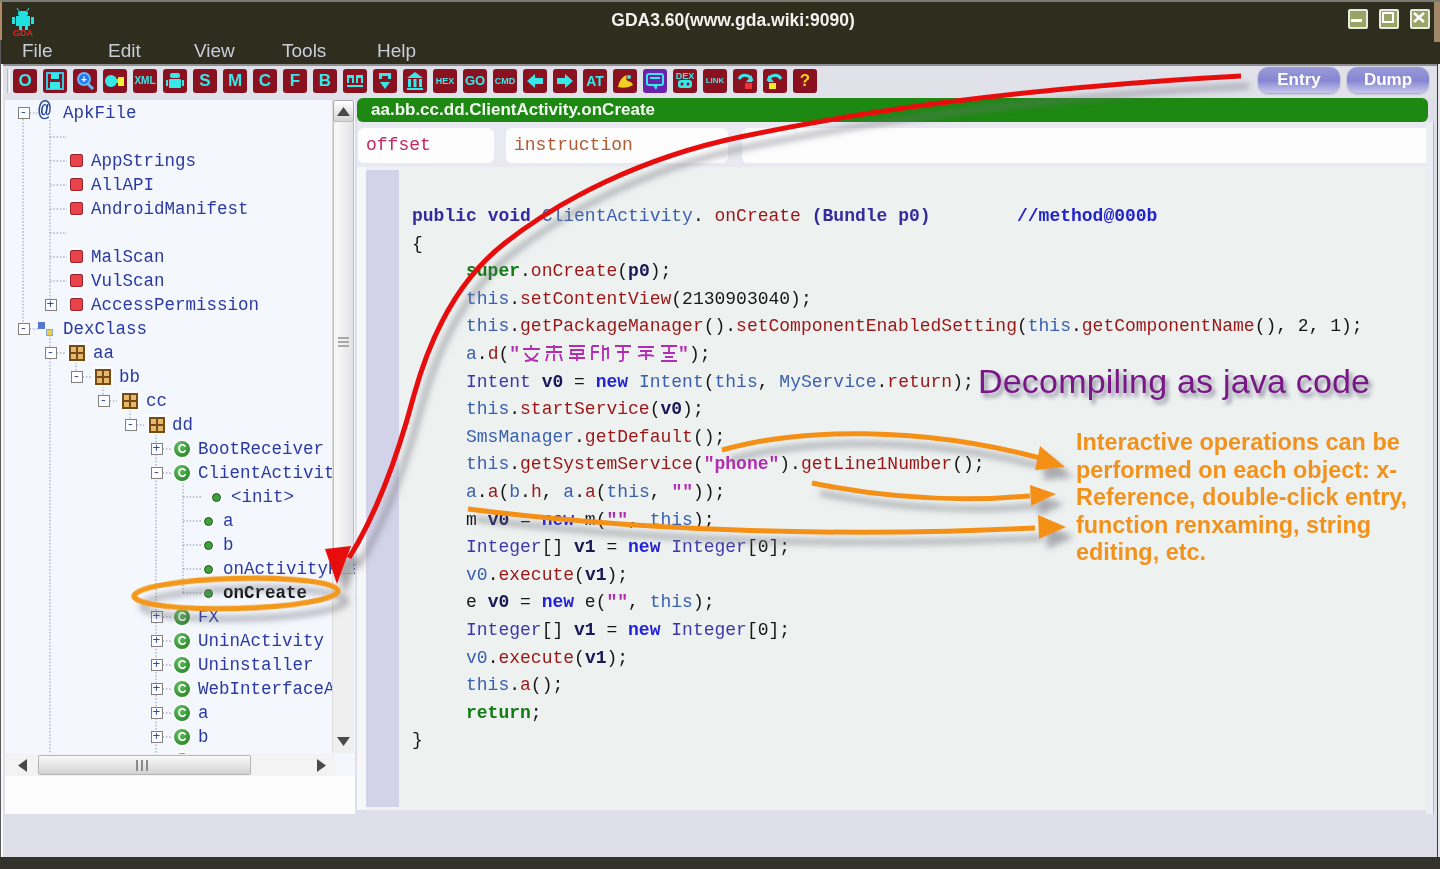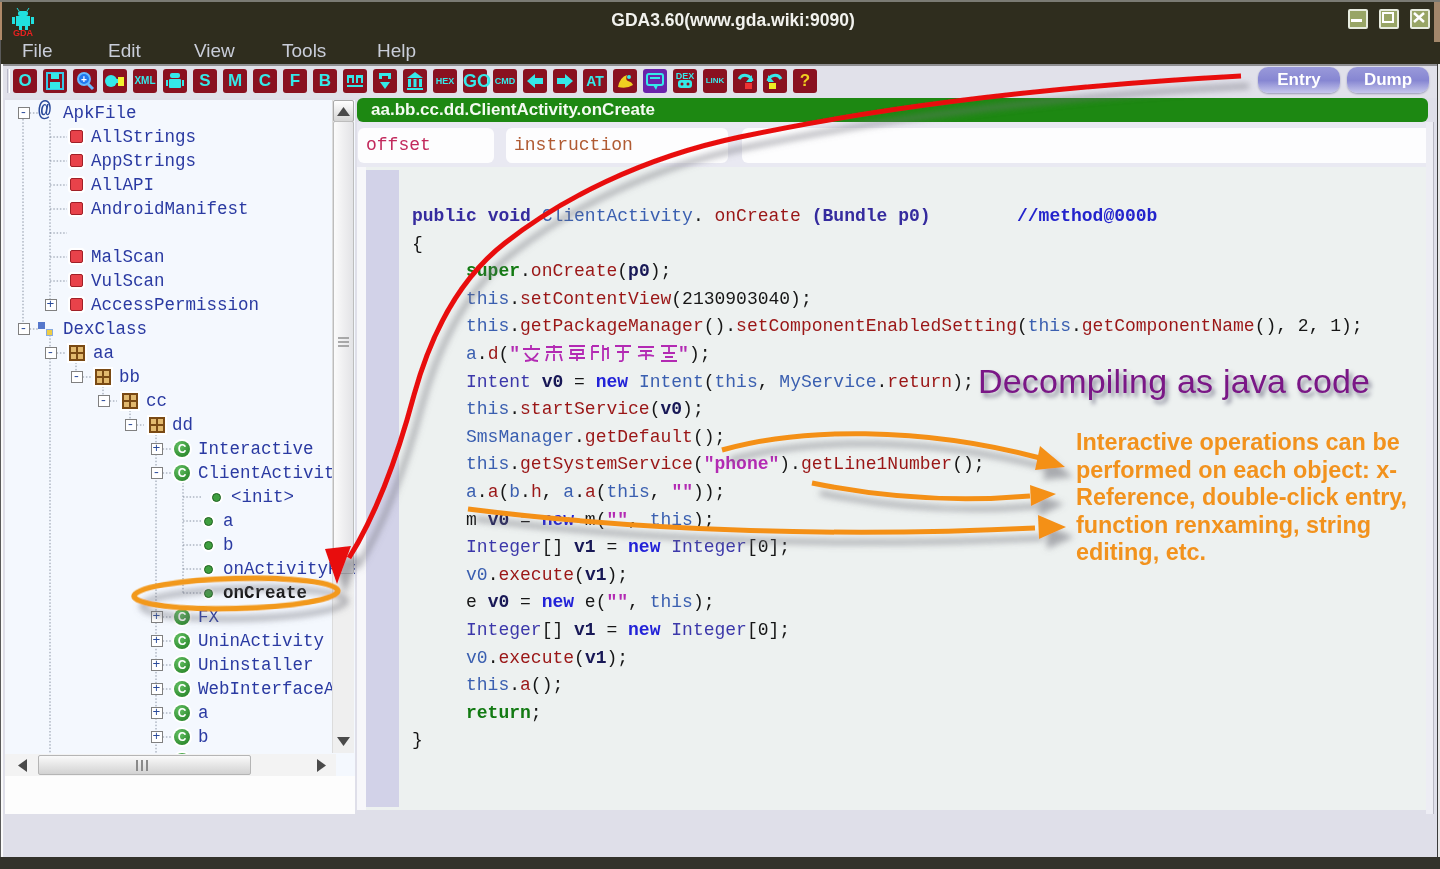--- a/index.html
+++ b/index.html
@@ -133,21 +133,21 @@
         <path d="M12 20 l-5 -7 h10 z" fill="#35e9e9"></path>
       </svg></span>
   <span class="tbi" style="left:403px;"><svg width="24" height="24">
         <path d="M12 3 l8 6 h-16 z" fill="#35e9e9"></path>
         <rect x="5" y="10" width="3" height="8" fill="#35e9e9"></rect>
         <rect x="10.5" y="10" width="3" height="8" fill="#35e9e9"></rect>
         <rect x="16" y="10" width="3" height="8" fill="#35e9e9"></rect>
         <rect x="4" y="19" width="16" height="2" fill="#35e9e9"></rect>
       </svg></span>
   <span class="tbi" style="left:433px;font-size:9px;line-height:24px;">HEX</span>
-  <span class="tbi" style="left:463px;font-size:18px;line-height:24px;">GO</span>
+  <span class="tbi" style="left:463px;font-size:13px;line-height:24px;">GO</span>
   <span class="tbi" style="left:493px;font-size:9px;line-height:24px;">CMD</span>
   <span class="tbi" style="left:523px;"><svg width="24" height="24">
         <path d="M4 12 l8 -7 v4 h8 v6 h-8 v4 z" fill="#35e9e9"></path>
       </svg></span>
   <span class="tbi" style="left:553px;"><svg width="24" height="24">
         <path d="M20 12 l-8 -7 v4 h-8 v6 h8 v4 z" fill="#35e9e9"></path>
       </svg></span>
   <span class="tbi" style="left:583px;font-size:14px;line-height:24px;">AT</span>
   <span class="tbi" style="left:613px;"><svg width="24" height="24">
         <path d="M5 18 q2 -10 9 -12 q-2 5 1 6 q4 1 5 4 q-6 4 -15 2z" fill="#f0d020"></path>
@@ -219,24 +219,20 @@
       <line x1="178" y1="445" x2="196" y2="445"></line>
         <line x1="178" y1="469" x2="196" y2="469"></line>
       <line x1="178" y1="493" x2="196" y2="493"></line>
     </g>
   </svg>
   <div class="trow" style="left:0;top:1px;width:350px;">
       <span class="ebox" style="left:12.5px;">-</span>
       <span class="tl" style="left:33px;top:-2px;color:#3355bb;font-size:22px;font-weight:bold;color:#2a4a9a;">@</span>
       <span class="tl" style="left:58px;">ApkFile</span>
     </div>
-  <div class="trow" style="left:0;top:25px;width:350px;">
-      <span class="rsq" style="left:64.5px;"></span>
-      <span class="tl" style="left:86px;">AllStrings</span>
-    </div>
   <div class="trow" style="left:0;top:49px;width:350px;">
       <span class="rsq" style="left:64.5px;"></span>
       <span class="tl" style="left:86px;">AppStrings</span>
     </div>
   <div class="trow" style="left:0;top:73px;width:350px;">
       <span class="rsq" style="left:64.5px;"></span>
       <span class="tl" style="left:86px;">AllAPI</span>
     </div>
   <div class="trow" style="left:0;top:97px;width:350px;">
       <span class="rsq" style="left:64.5px;"></span>
@@ -280,21 +276,21 @@
       <span class="tl" style="left:141px;">cc</span>
     </div>
   <div class="trow" style="left:0;top:313px;width:350px;">
       <span class="ebox" style="left:119.5px;">-</span>
       <span class="pkg" style="left:143.5px;"></span>
       <span class="tl" style="left:167px;">dd</span>
     </div>
   <div class="trow" style="left:0;top:337px;width:350px;">
       <span class="ebox" style="left:145.5px;">+</span>
       <span class="cls" style="left:169px;">C</span>
-      <span class="tl" style="left:193px;">Interactive</span>
+      <span class="tl" style="left:193px;">BootReceiver</span>
     </div>
   <div class="trow" style="left:0;top:361px;width:350px;">
       <span class="ebox" style="left:145.5px;">-</span>
       <span class="cls" style="left:169px;">C</span>
       <span class="tl" style="left:193px;">ClientActivity</span>
     </div>
   <div class="trow" style="left:8px;top:385px;width:350px;">
       <span class="mdot" style="left:199px;"></span>
       <span class="tl" style="left:218px;">&lt;init&gt;</span>
     </div>

